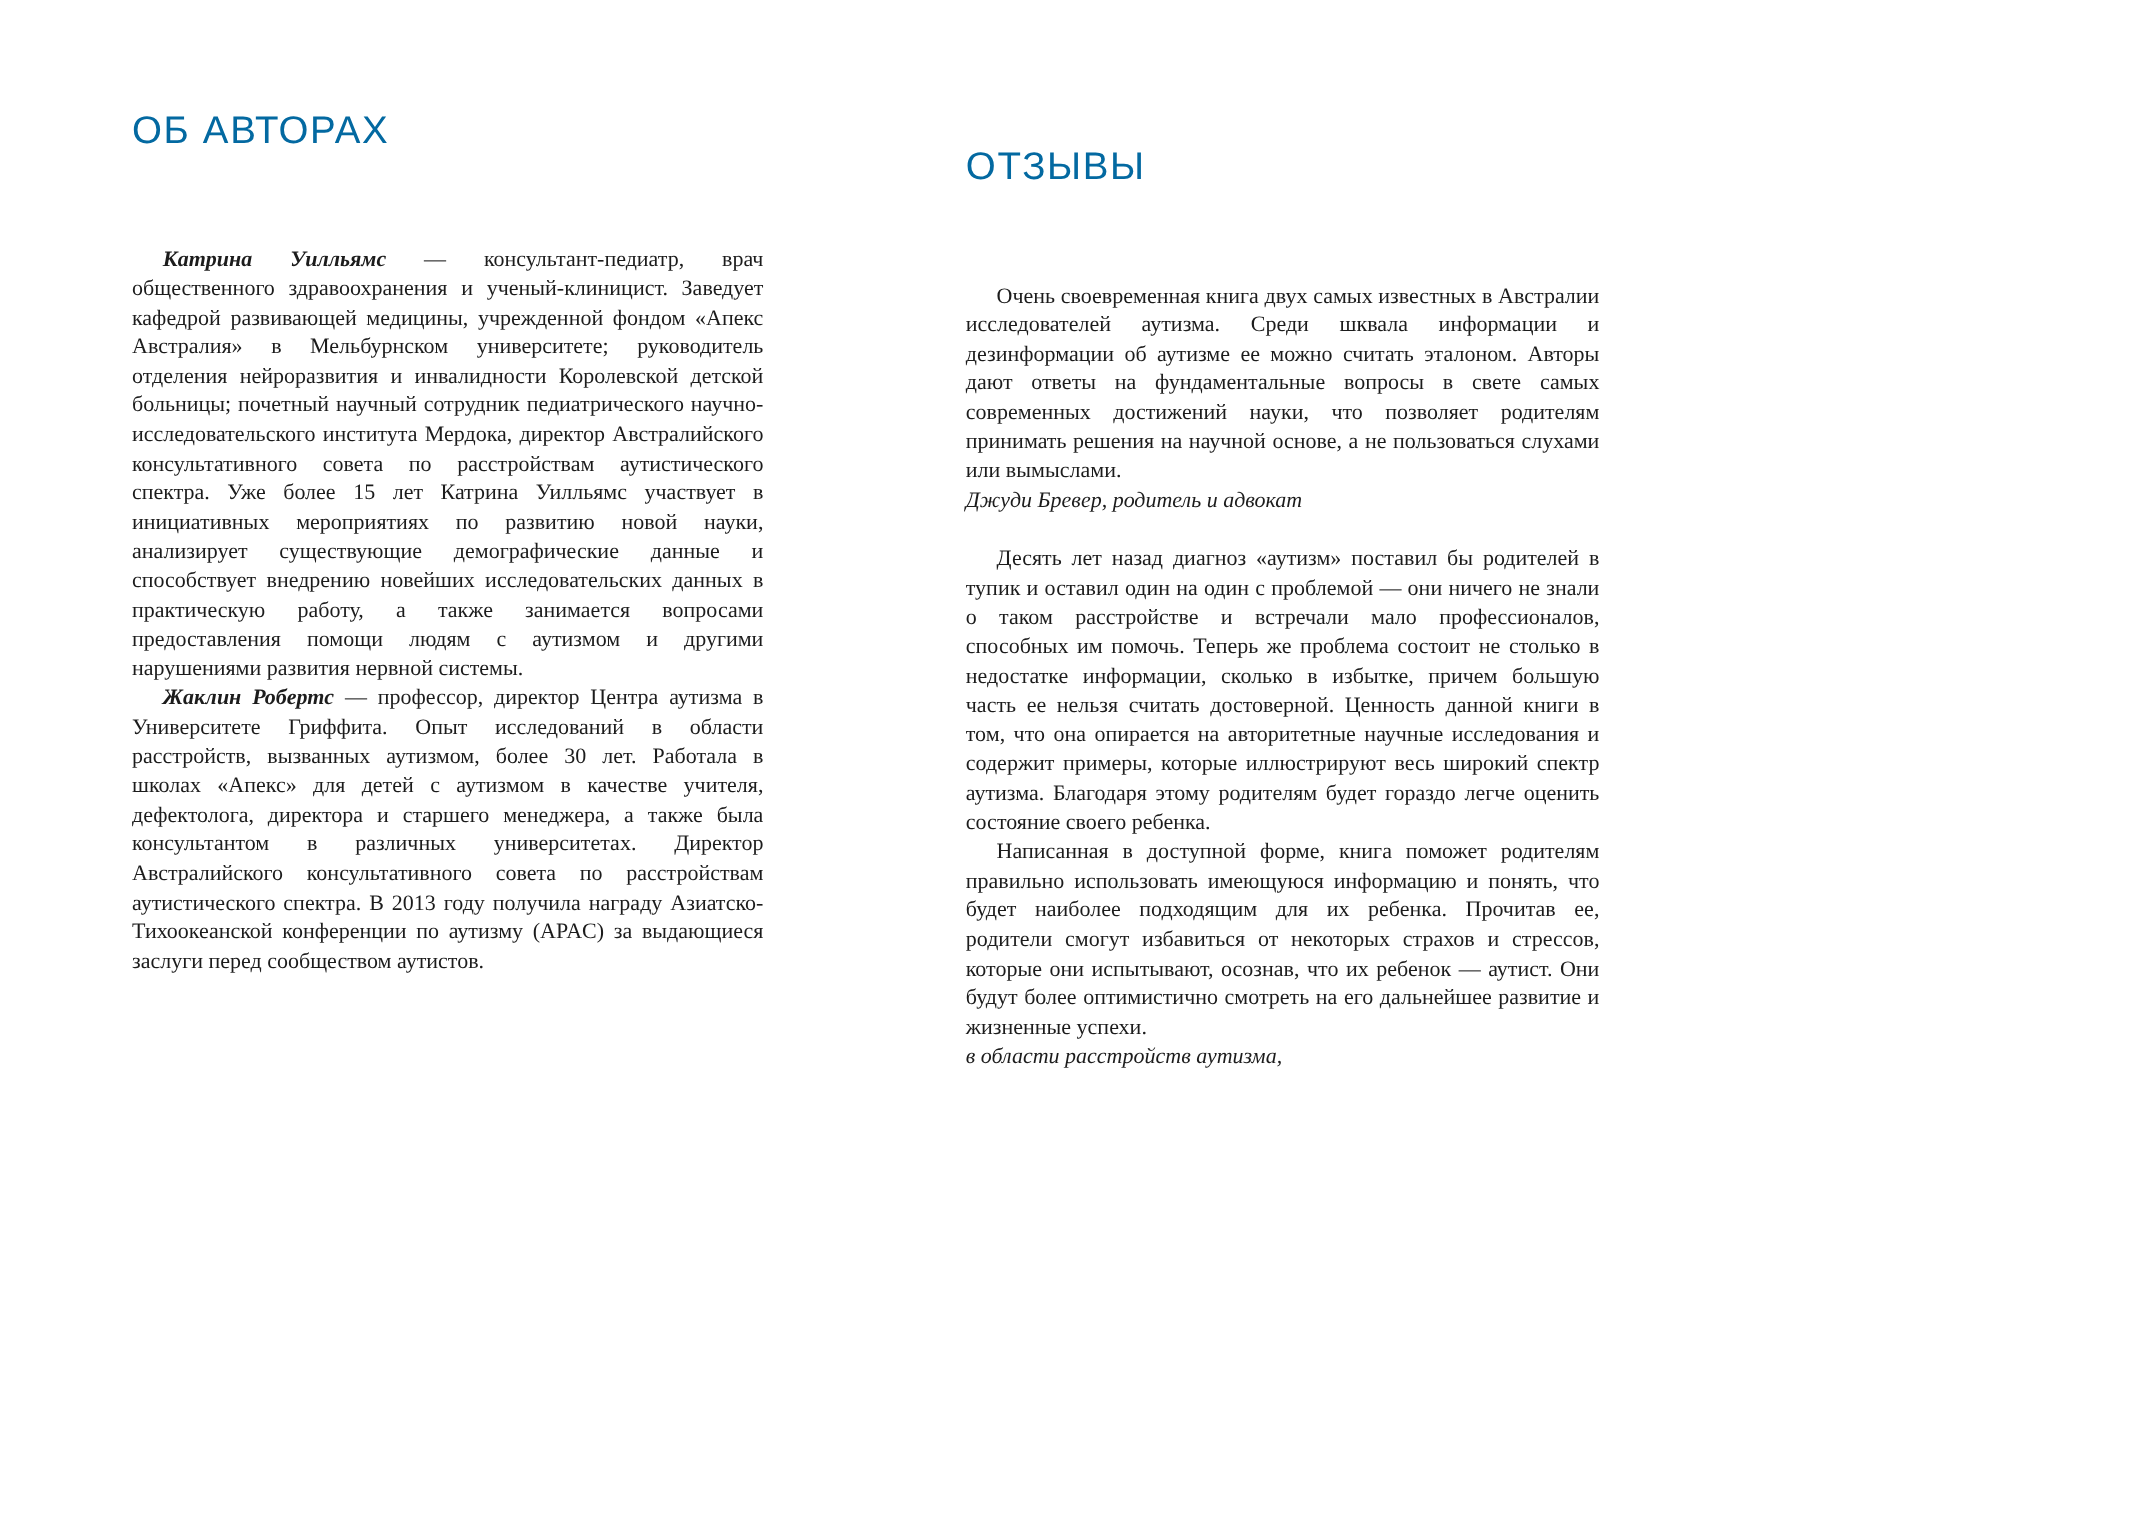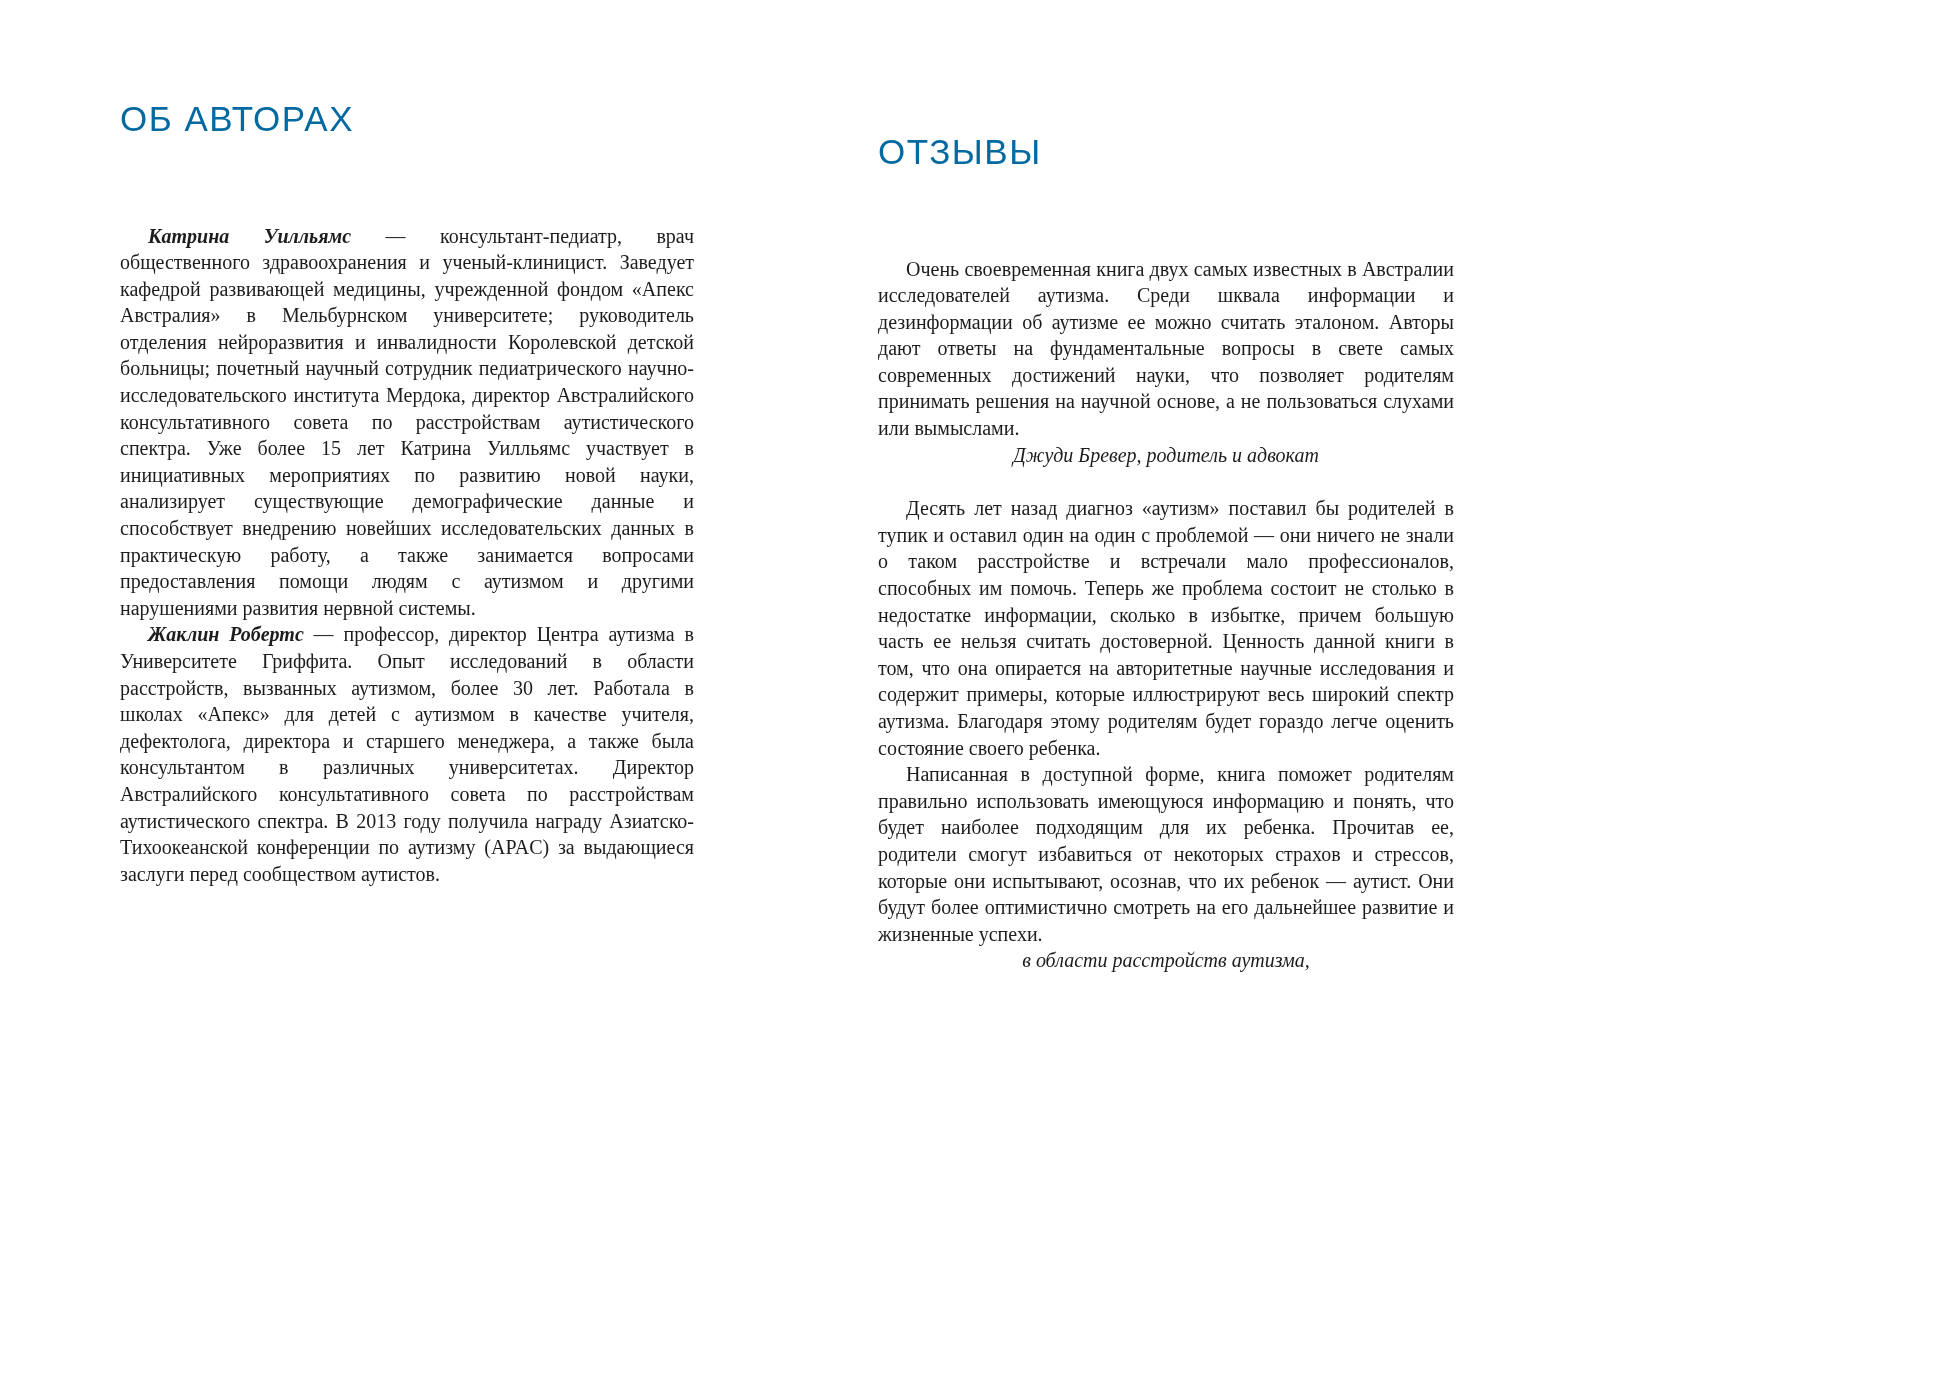--- a/index.html
+++ b/index.html
@@ -47,21 +47,21 @@
     -webkit-hyphens: auto;
   }
   .lead-name {
     font-weight: 700;
     font-style: italic;
   }
   .attribution {
     font-size: 20px;
     line-height: 26.6px;
     font-style: italic;
-    text-align: center;
+    text-align: left;
     margin: 0 0 27px 0;
   }
   .attribution .attr-line {
     display: block;
   }
 </style>
 </head>
 <body>
 
 <div class="book-spread">

